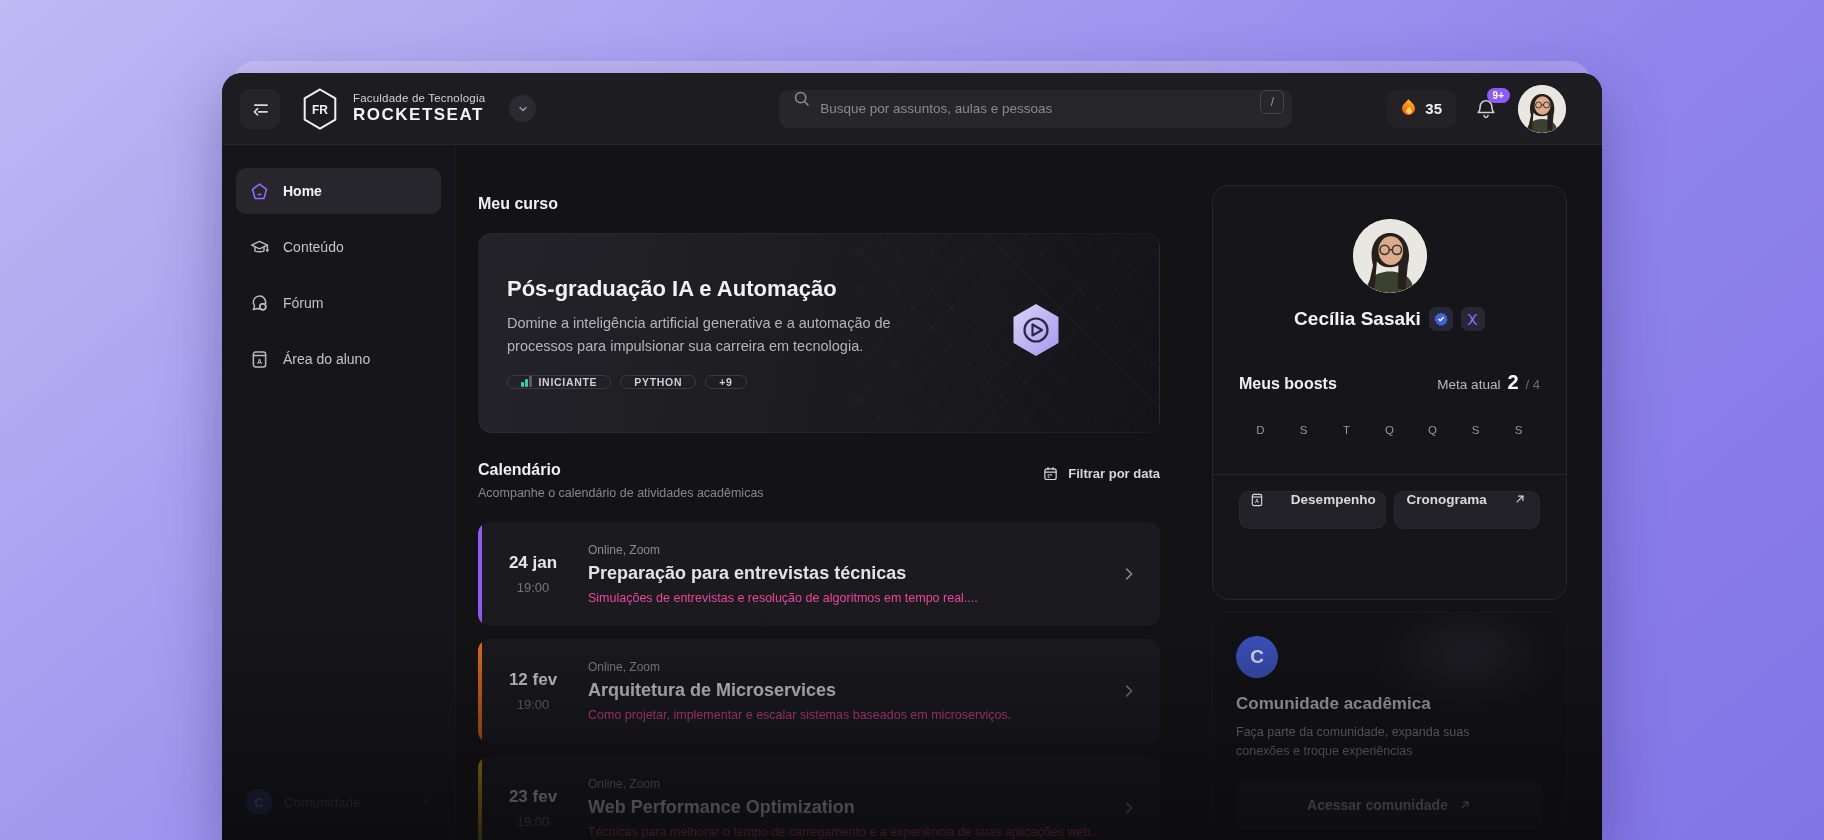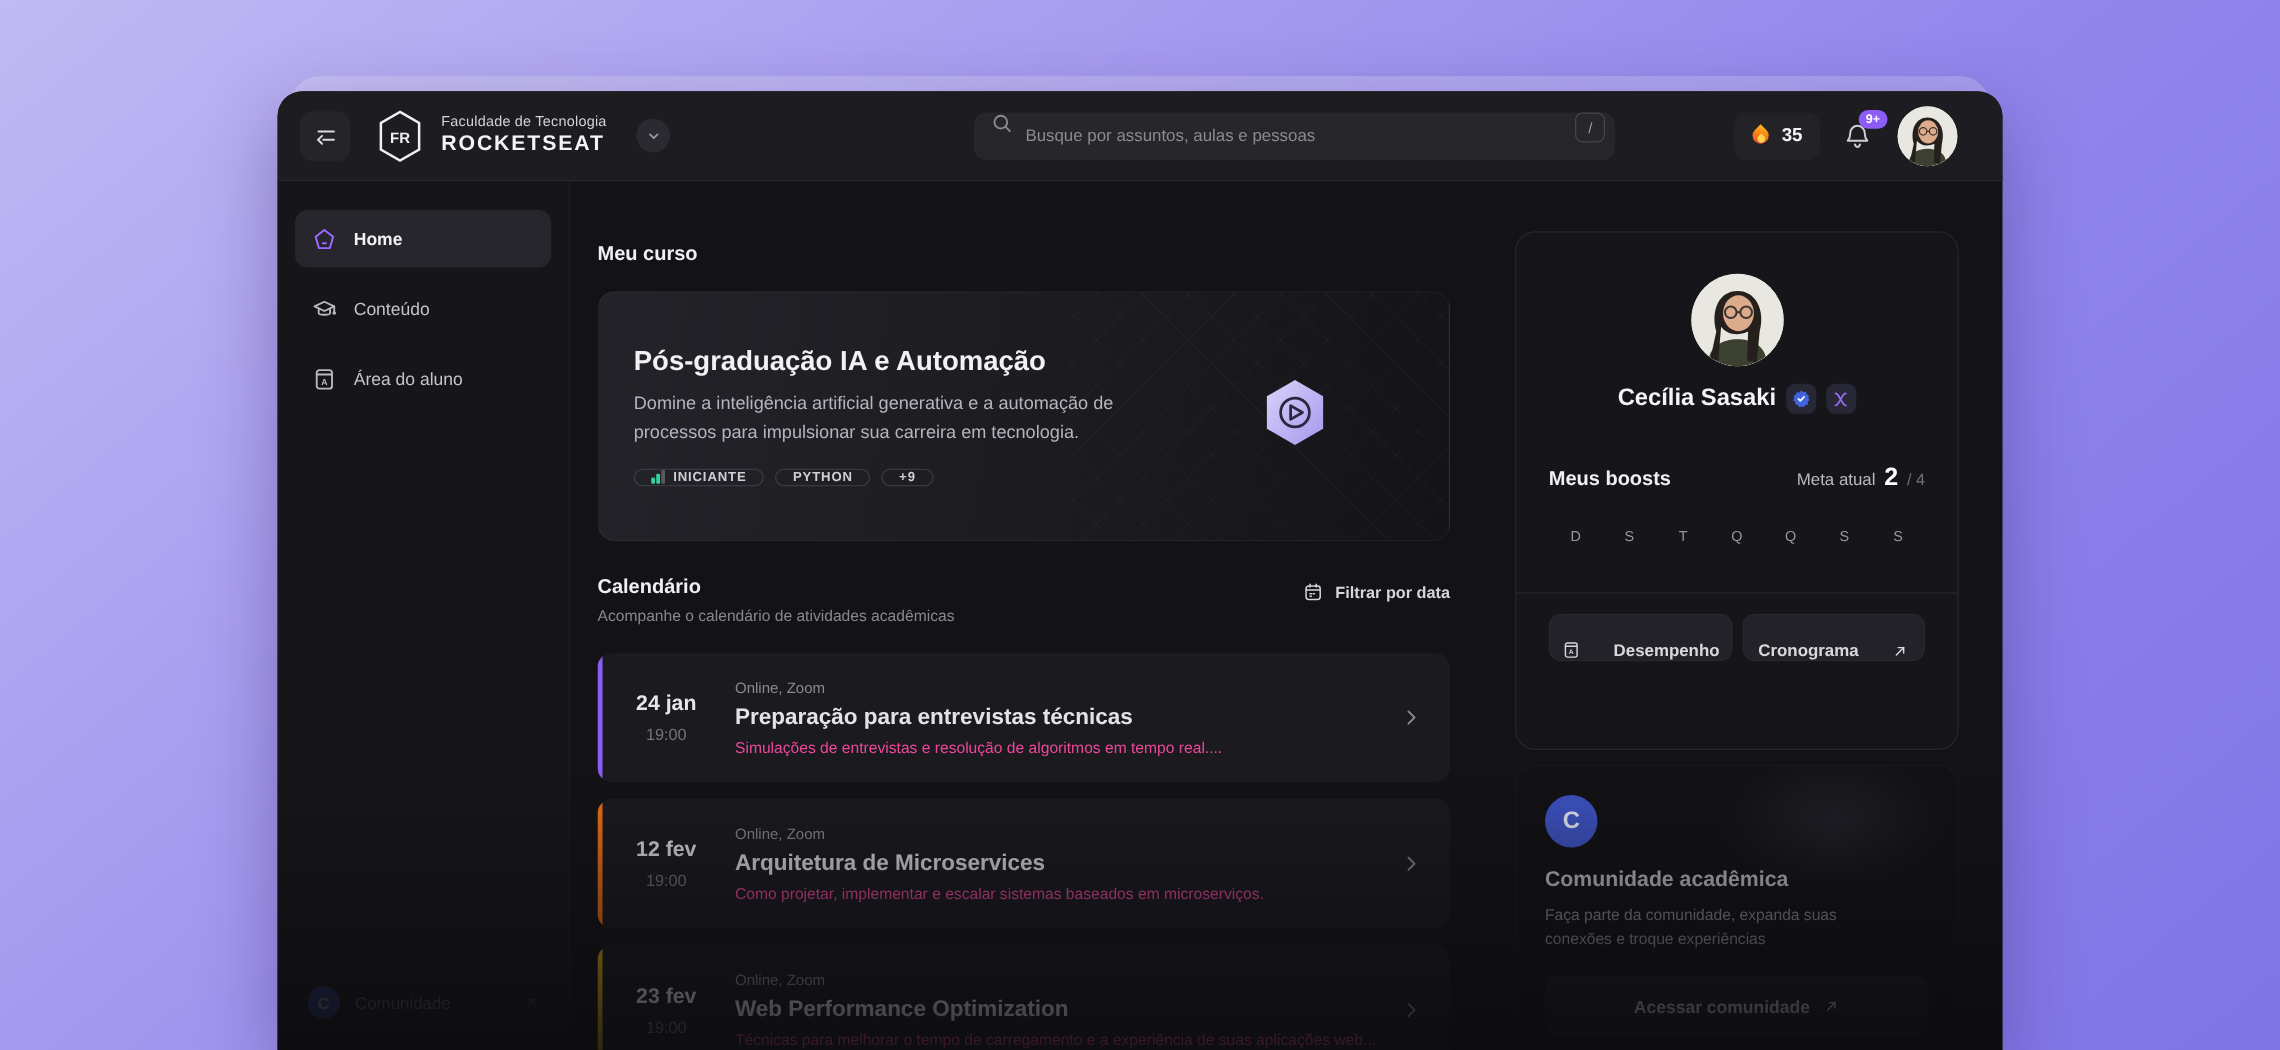--- a/index.html
+++ b/index.html
@@ -179,21 +179,21 @@
     top:0; bottom:0; background:#212127; border-radius:999px; }
   .date-cell { position:relative; text-align:center; font-size:14px; color:#55555d; z-index:1; }
   .date-cell.active { color:#fff; font-weight:700; }
   .date-cell .ring { display:inline-grid; place-items:center; width:34px; height:34px; border-radius:50%; }
   .date-cell.today .ring { background:#0e0e12; }
   .date-flame { position:absolute; top:-6px; right:1px; z-index:2; }
   .p-divider { height:1px; background:#26262c; margin:38px -26px 0; }
   .p-actions { display:flex; gap:8px; margin-top:16px; }
   .p-btn {
     flex:1; height:38px; border-radius:10px; background:#222228; border:1px solid rgba(255,255,255,0.03);
-    display:flex; align-items:flex-end; justify-content:center; gap:26px;
+    display:flex; align-items:flex-start; justify-content:center; gap:26px;
     font-size:13.5px; font-weight:600; color:#d8d8dd; cursor:pointer;
   }
   
   .community-card {
     margin-top:12px; width:355px; height:240px; background:#121215;
     border:1px solid rgba(255,255,255,0.03); border-radius:16px; padding:23px;
     position:relative; overflow:hidden;
   }
   .community-card::before {
     content:""; position:absolute; right:-20px; top:-30px; width:240px; height:150px;
@@ -304,20 +304,30 @@
         <div class="nav-item">
           <span class="nav-ic">
             <svg width="21" height="21" viewBox="0 0 24 24" fill="none" stroke="#b9b9c0" stroke-width="1.7" stroke-linejoin="round" stroke-linecap="round">
               <path d="M3 9.3 12 5l9 4.3-9 4.2Z"></path>
                 <path d="M6.8 11.4v4.1c0 1.9 10.4 1.9 10.4 0v-4.1"></path>
                 <path d="M21 9.3v4.9"></path>
                 <circle cx="21" cy="15.3" r="0.8" fill="#b9b9c0"></circle>
             </svg>
           </span>
           <span>Conteúdo</span>
+        </div>
+        <div class="nav-item">
+          <span class="nav-ic">
+            <svg width="21" height="21" viewBox="0 0 24 24" fill="none" stroke="#b9b9c0" stroke-width="1.7" stroke-linejoin="round" stroke-linecap="round">
+              <path d="M19 10.5a7 7 0 1 0-12.6 4.2L5 19l4.4-1.3A7 7 0 0 0 19 10.5Z"></path>
+              <circle cx="15.8" cy="15.8" r="3.4" fill="#16161a"></circle>
+              <circle cx="15.8" cy="15.8" r="3.4"></circle>
+            </svg>
+          </span>
+          <span>Fórum</span>
         </div>
         <div class="nav-item">
           <span class="nav-ic">
             <svg width="21" height="21" viewBox="0 0 24 24" fill="none" stroke="#b9b9c0" stroke-width="1.7" stroke-linejoin="round" stroke-linecap="round">
               <rect x="5" y="3.5" width="14" height="17" rx="2.5"></rect>
                 <path d="M5 7.5h14"></path>
               <text x="12" y="17" text-anchor="middle" font-size="8" font-weight="700" fill="#b9b9c0" stroke="none" font-family="Liberation Sans, sans-serif">A</text>
             </svg>
           </span>
           <span>Área do aluno</span>

